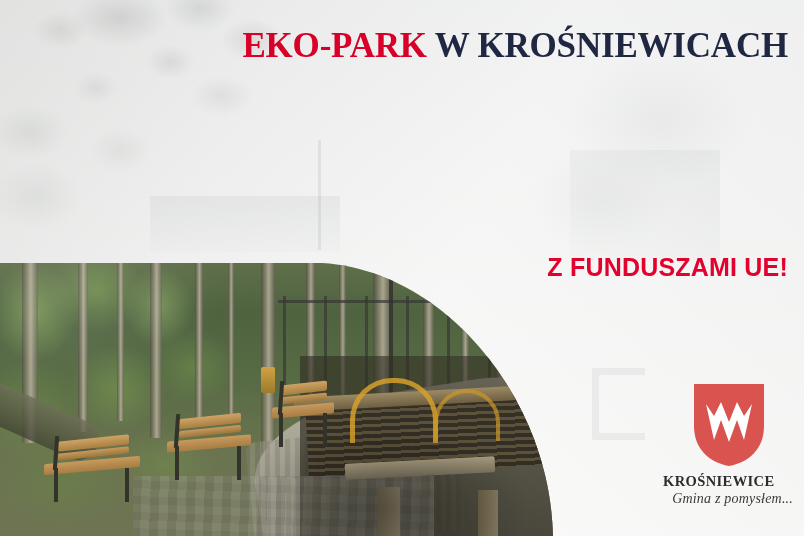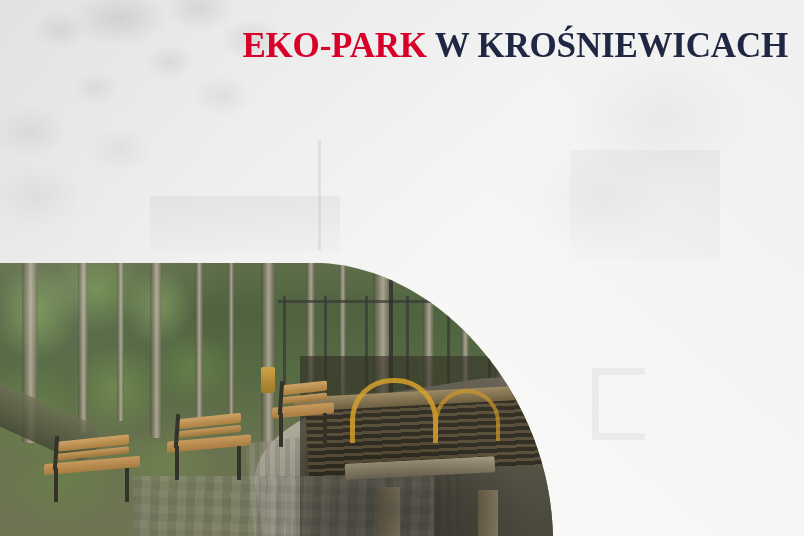--- a/index.html
+++ b/index.html
@@ -363,20 +363,21 @@
   <div class="bg-struct"></div>
   <div class="bg-struct2"></div>
   <div class="bg-pole"></div>
   <div class="bg-glyph"></div>
 
   <div class="headline">
     <span class="red">EKO-PARK</span><span class="navy"> W KROŚNIEWICACH</span>
   </div>
 
   <div class="subtitle">
+    <span class="line2">Z FUNDUSZAMI UE!</span>
   </div>
 
   <div class="photo-wrap">
     <div class="photo">
       <div class="leaves"></div>
 
       <div class="trunks">
         <div class="trunk" style="left:4%;  width:16px; bottom:34%;"></div>
         <div class="trunk" style="left:14%; width:10px; bottom:38%;"></div>
         <div class="trunk" style="left:21%; width:7px;  bottom:42%;"></div>
@@ -444,14 +445,23 @@
       </div>
 
       <div class="stone-bench"></div>
       <div class="stone-leg"></div>
       <div class="stone-leg2"></div>
 
       <div class="photo-grain"></div>
     </div>
   </div>
 
+  <div class="logo">
+    <svg class="shield" viewBox="0 0 74 86">
+      <path d="M2,2 H72 V44 C72,66 58,80 37,84 C16,80 2,66 2,44 Z" fill="#d9534f"></path>
+      <path d="M14,22 L22,58 L29,38 L37,60 L45,38 L52,58 L60,22
+               L52,34 L45,20 L37,40 L29,20 L22,34 Z" fill="#ffffff"></path>
+    </svg>
+    <div class="logo-name">KROŚNIEWICE</div>
+    <div class="logo-tag">Gmina z pomysłem...</div>
+  </div>
 
 </div>
 
 </body></html>

